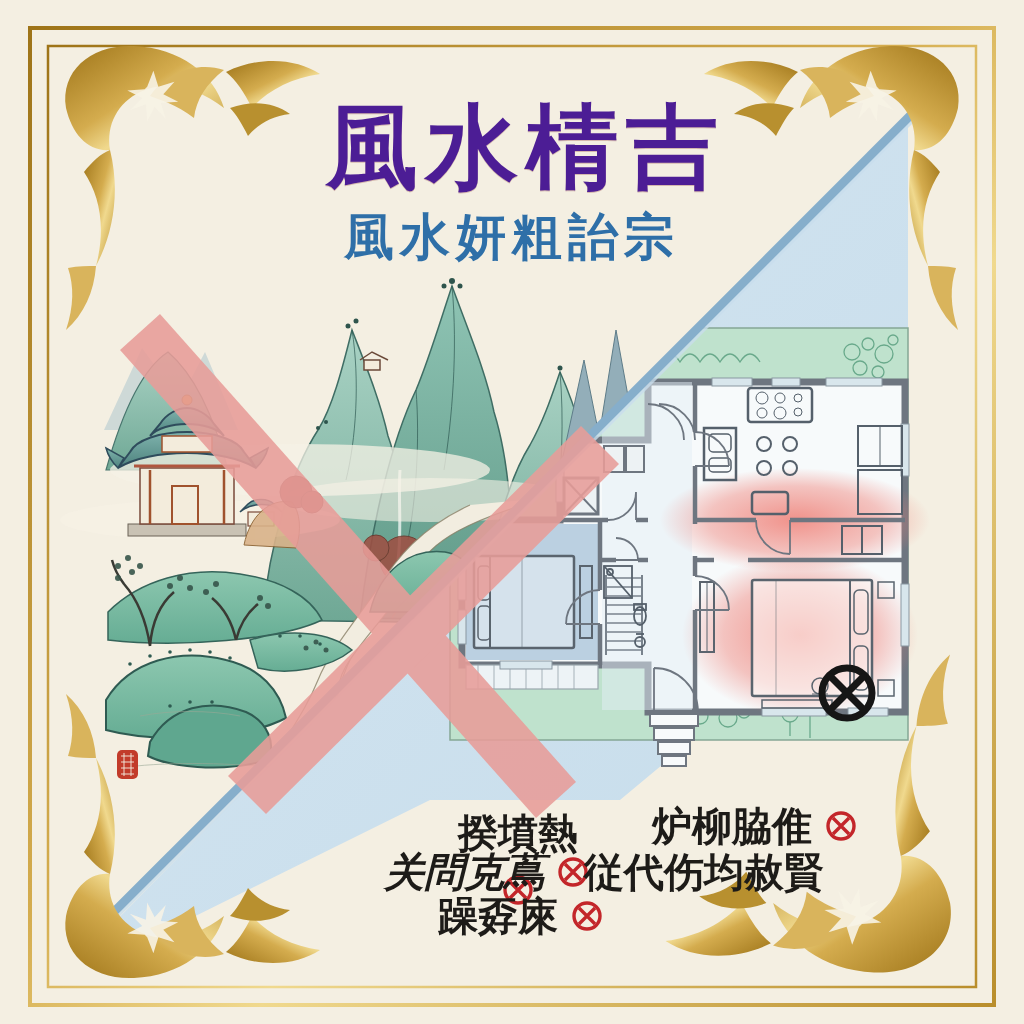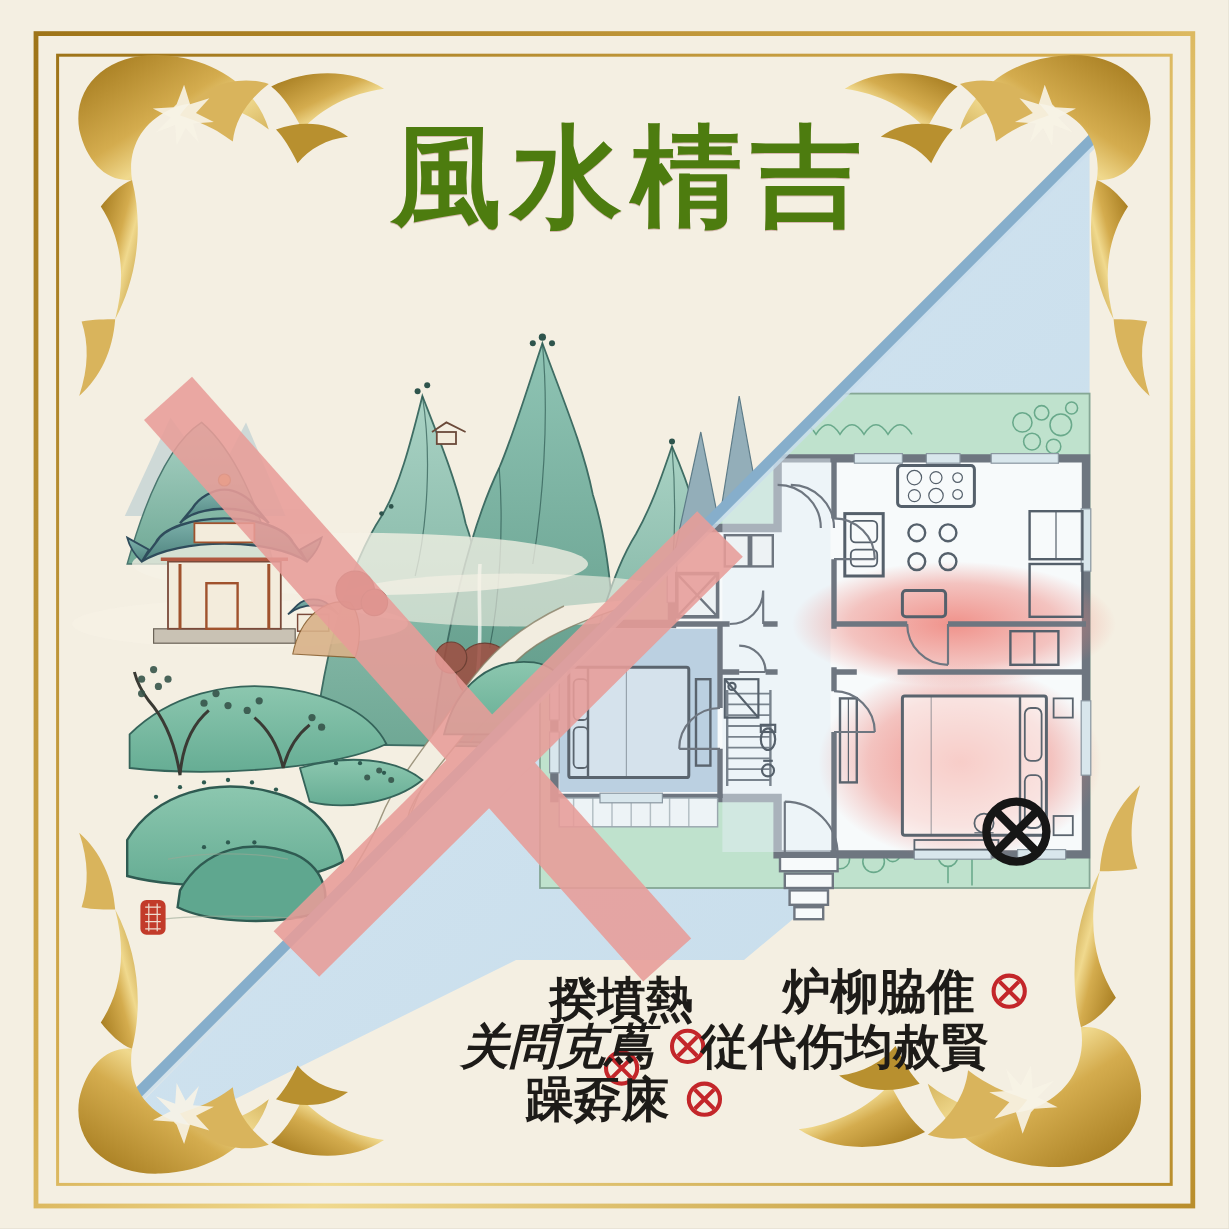--- a/index.html
+++ b/index.html
@@ -5,21 +5,21 @@
   html,body{margin:0;padding:0;background:#d8d4c8;}
   .stage{
     position:relative;width:1024px;height:1024px;margin:0 auto;
     background:#F4EFE2;overflow:hidden;
     font-family:"DejaVu Sans","Liberation Sans",sans-serif;
   }
   .stage svg.scene{position:absolute;left:0;top:0;width:1024px;height:1024px;}
   .overlay{position:absolute;left:0;right:0;text-align:center;}
   .title{
     top:86px;font-size:92px;font-weight:700;letter-spacing:8px;
-    color:#4d7c0f;font-family:"DejaVu Serif","Liberation Serif",serif;
+    color:#4c1d95;font-family:"DejaVu Serif","Liberation Serif",serif;
     text-shadow:0 1px 0 rgba(120,20,20,.25);
     margin-left:28px;
   }
   .subtitle{
     top:204px;font-size:50px;font-weight:700;letter-spacing:6px;
     color:#2E6FA8;font-family:"DejaVu Serif","Liberation Serif",serif;
   }
   .check-row{
     position:absolute;display:flex;align-items:center;gap:12px;height:44px;
     font-family:"DejaVu Serif","Liberation Serif",serif;
@@ -397,20 +397,21 @@
       </g>
     <g transform="translate(0,1024) scale(1,-1)">
         <use href="#orn"></use>
       </g>
     <g transform="translate(1024,1024) scale(-1.12,-1.12)">
         <use href="#orn"></use>
       </g>
   </svg>
 
   <div class="overlay title">風水棈吉</div>
+  <div class="overlay subtitle">風水妍粗詒宗</div>
 
   <div class="check-row row-l1">
     <span>揆墳熱</span>
     <svg class="mark" viewBox="0 0 34 34">
       <circle cx="17" cy="17" r="13" fill="none" stroke="currentColor" stroke-width="3.4"></circle>
       <path d="M9,9 L25,25 M25,9 L9,25" stroke="currentColor" stroke-width="3.4" fill="none"></path>
     </svg>
   </div>
   <div class="check-row row-l2">
     <span>关問克蔦</span>

